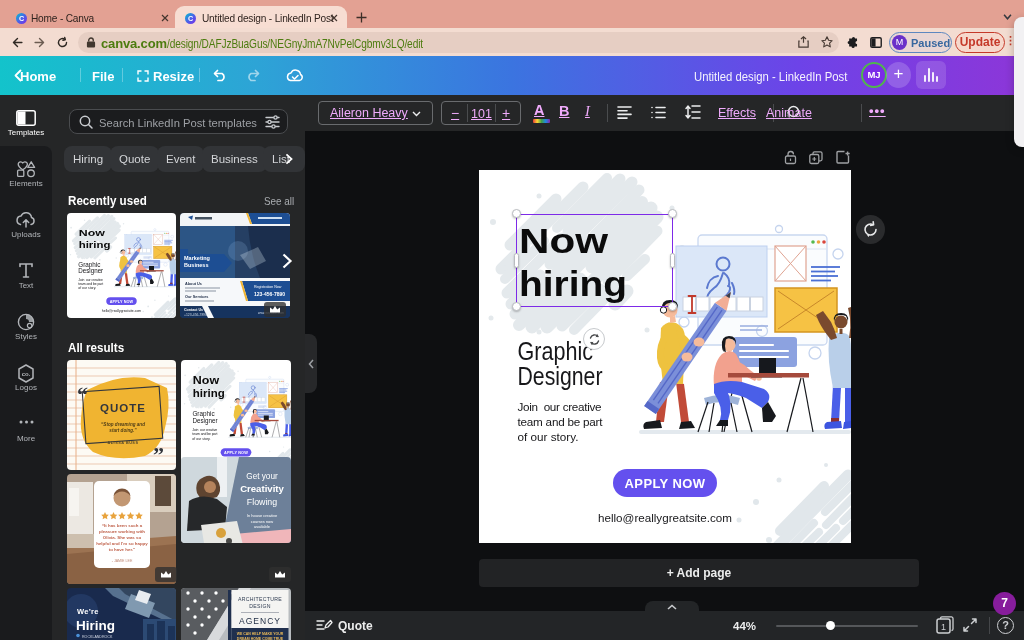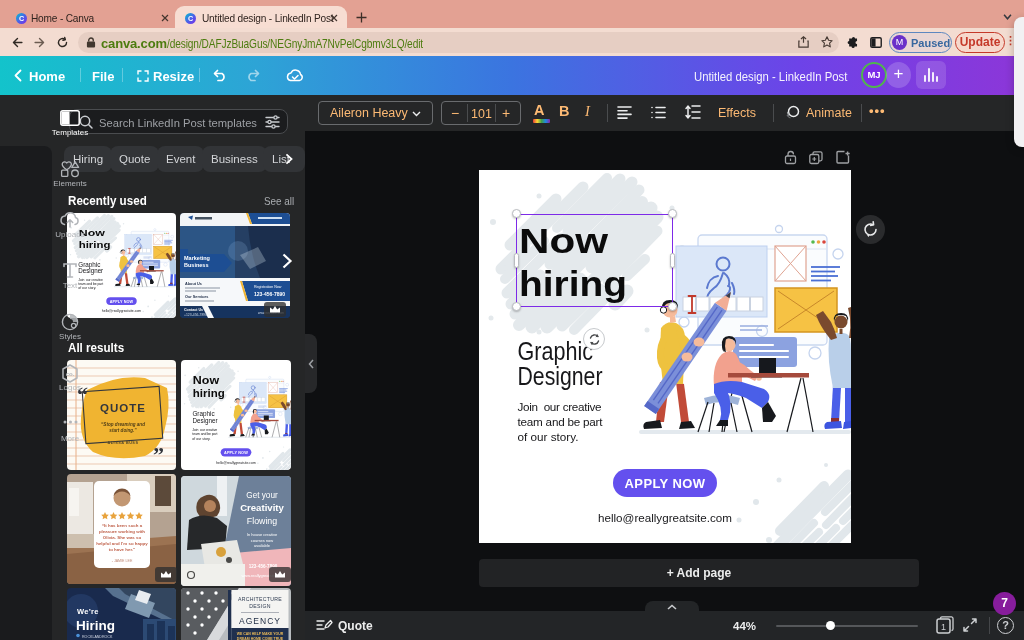--- a/index.html
+++ b/index.html
@@ -22,29 +22,29 @@
 #cheader { position:absolute; left:0; top:56px; width:1024px; height:39px; background:linear-gradient(90deg,#13c3cb 0%,#2da4d6 25%,#3b74e0 50%,#6d43e8 78%,#8d36d8 100%); }
 .hitem { position:absolute; color:#fff; font-size:13px; font-weight:bold; top:13px; }
 .hsep { position:absolute; top:12px; width:1px; height:14px; background:rgba(255,255,255,.3); }
 #mj { position:absolute; left:861px; top:6px; width:26px; height:26px; border-radius:50%; background:#7b2ce8; border:2px solid #51b54e; color:#fff; font-size:9.5px; font-weight:bold; text-align:center; line-height:22px; }
 #plusbtn { position:absolute; left:886px; top:6px; width:25px; height:26px; border-radius:50%; background:rgba(255,255,255,.18); color:#fff; font-size:17px; text-align:center; line-height:24px; }
 #chartbtn { position:absolute; left:916px; top:5px; width:30px; height:28px; border-radius:6px; background:rgba(255,255,255,.14); }
 #sharebtn { position:absolute; left:950px; top:5px; width:64px; height:28px; border-radius:6px; background:#fff; color:#292929; font-size:13px; font-weight:bold;margin-top:40px; }
 
 
 #toolbar { position:absolute; left:0; top:95px; width:1024px; height:36px; background:#252627; }
-.tbx { position:absolute; color:#fdba74; }
+.tbx { position:absolute; color:#f0abfc;text-decoration:underline; }
 #fontbox { left:318px; top:6px; width:115px; height:24px; border:1px solid #696b6e; border-radius:4px; font-size:12.5px; line-height:22px; padding-left:11px; }
 #sizebox { left:441px; top:6px; width:80px; height:24px; border:1px solid #696b6e; border-radius:4px; }
 .tsep { position:absolute; width:1px; height:18px; background:#4a4c4e; top:9px; }
 
 
 #rail { position:absolute; left:0; top:95px; width:52px; height:545px; background:#252627; }
 #raildark { position:absolute; left:0; top:146px; width:52px; height:494px; background:#1a1b1d; border-radius:0 8px 0 0; }
-.ritem { position:absolute; width:52px; text-align:center; color:#b2b5b9; font-size:8px; z-index:3;margin-left:44px; }
+.ritem { position:absolute; width:52px; text-align:center; color:#b2b5b9; font-size:8px; z-index:3; }
 .ritem.on { color:#fff; }
 
 
 #panel { position:absolute; left:52px; top:95px; width:253px; height:545px; background:#252627; overflow:hidden; }
 #collapse { position:absolute; left:305px; top:334px; width:12px; height:59px; background:#27282a; border-radius:0 8px 8px 0; z-index:5; }
 #searchbox { position:absolute; left:17px; top:14px; width:219px; height:25px; background:#1b1c1e; border:1px solid #4a4c4f; border-radius:8px; }
 .chip { position:absolute; top:51px; height:26px; background:#323437; border-radius:8px; color:#d3d5d8; font-size:11.5px; line-height:26px; padding:0 9px; }
 .sechead { position:absolute; color:#fff; font-size:13.5px; font-weight:bold; }
 .seeall { position:absolute; color:#a9acb0; font-size:11.5px; }
 .thumb { position:absolute; border-radius:4px; overflow:hidden; }
@@ -340,21 +340,21 @@
     <div style="position:absolute; left:21px; top:3.5px; color:#38679f; font-size:11px; font-weight:bold;">Paused</div>
   </div>
 <div id="updatepill">Update</div>
 <div style="position:absolute; left:1005px; top:34px; color:#c53929; font-size:11px; font-weight:bold; letter-spacing:0;">⋮</div>
 <div id="popup"></div>
 
 <div id="cheader">
   <svg class="ic" style="left:14px; top:13px;" width="8" height="13" viewBox="0 0 8 13">
       <path d="M6.5 1.5 L1.5 6.5 L6.5 11.5" fill="none" stroke="#fff" stroke-width="1.8" stroke-linecap="round" stroke-linejoin="round"></path>
     </svg>
-  <div class="hitem" style="left:29px;">Home</div>
+  <div class="hitem" style="left:20px;">Home</div>
   <div class="hsep" style="left:80px;"></div>
   <div class="hitem" style="left:92px;">File</div>
   <div class="hsep" style="left:122px;"></div>
   <svg class="ic" style="left:137px; top:14px;" width="12" height="12" viewBox="0 0 12 12">
       <path d="M1 4.5 V1 H4.5 M7.5 1 H11 V4.5 M11 7.5 V11 H7.5 M4.5 11 H1 V7.5" fill="none" stroke="#fff" stroke-width="1.4"></path>
     </svg>
   <div class="hitem" style="left:153px;">Resize</div>
   <div class="hsep" style="left:199px;"></div>
   <svg class="ic" style="left:212px; top:12px;" width="16" height="15" viewBox="0 0 16 15">
       <path d="M3 5.5 H10 A4 4 0 0 1 10 12.5 H6" fill="none" stroke="#fff" stroke-width="1.7" stroke-linecap="round"></path>
@@ -431,21 +431,21 @@
         <path d="M3 1.5 V12.5 M1 3.5 L3 1.2 L5 3.5 M1 10.5 L3 12.8 L5 10.5" fill="none"></path>
       </g>
     </svg>
   <div class="tbx" style="left:718px; top:11px; font-size:12.5px;">Effects</div>
   <div class="tsep" style="left:773px;"></div>
   <svg class="ic" style="left:785px; top:10px;" width="15" height="15" viewBox="0 0 15 15">
       <circle cx="8.5" cy="6.5" r="5" fill="none" stroke="#ecedee" stroke-width="1.5"></circle>
       <path d="M4 10.5 A5 5 0 0 1 2.5 7" fill="none" stroke="#9a9da0" stroke-width="1.3"></path>
       <path d="M5.5 13 A6.5 6.5 0 0 1 2 10" fill="none" stroke="#6f7174" stroke-width="1.2"></path>
     </svg>
-  <div class="tbx" style="left:806px; top:11px; font-size:12.5px;">Animate</div>
+  <div class="tbx" style="left:766px; top:11px; font-size:12.5px;">Animate</div>
   <div class="tsep" style="left:861px;"></div>
   <div class="tbx" style="left:869px; top:8px; font-size:13px; font-weight:bold; letter-spacing:1px;">•••</div>
 </div>
 
 <div id="canvasarea"></div>
 <svg class="ic" style="left:784px; top:150px;" width="13" height="15" viewBox="0 0 13 15">
     <rect x="1.5" y="6" width="10" height="7.5" rx="1.5" fill="none" stroke="#9fa1a4" stroke-width="1.3"></rect>
     <path d="M4 6 V4 A2.7 2.7 0 0 1 9.4 4.4" fill="none" stroke="#9fa1a4" stroke-width="1.3"></path>
     <line x1="6.5" y1="8.5" x2="6.5" y2="11" stroke="#9fa1a4" stroke-width="1.2"></line>
   </svg>
@@ -654,21 +654,21 @@
           <text x="55" y="71">helpful and I’m so happy</text>
           <text x="55" y="77">to have her.”</text>
         </g>
     <text x="55" y="88" font-size="3.6" fill="#c08a77" text-anchor="middle" font-family="Liberation Sans,sans-serif">- JAMIE LEE</text>
   </svg></div>
   <div class="crown" style="left:103px; top:472px;">
       <svg class="ic" style="left:5px; top:3px;" width="12" height="9" viewBox="0 0 12 9">
         <path d="M1 7.5 L1 2.5 L3.8 4.5 L6 1 L8.2 4.5 L11 2.5 L11 7.5 Z" fill="#fff"></path>
       </svg>
     </div>
-  <div class="thumb" style="left:129px; top:381px; width:110px; height:110px;"><svg width="110" height="110" viewBox="0 0 110 110" preserveAspectRatio="none">
+  <div class="thumb" style="left:129px; top:362px; width:110px; height:86px;"><svg width="110" height="110" viewBox="0 0 110 110" preserveAspectRatio="none">
     <rect width="110" height="110" fill="#dde3e7"></rect>
     <rect x="0" y="0" width="60" height="110" fill="#cfd8dd"></rect>
     <rect x="36" y="0" width="10" height="40" fill="#eef1f3"></rect>
     <path d="M58 0 H110 V110 H50 L42 78 Z" fill="#6d8099"></path>
     <path d="M42 78 L110 72 V110 H52 Z" fill="#f0b6ba"></path>
     <path d="M16 36 Q13 24 23 20 Q33 16 38 26 Q41 34 36 40 L21 44 Z" fill="#5f4430"></path>
     <circle cx="29" cy="30" r="6" fill="#b5835c"></circle>
     <path d="M8 44 Q20 36 36 42 L46 50 L44 72 L6 74 Z" fill="#26282a"></path>
     <path d="M20 68 L56 64 L62 88 L24 92 Z" fill="#e8e8e4"></path>
     <circle cx="40" cy="76" r="5" fill="#d8a13c"></circle>

